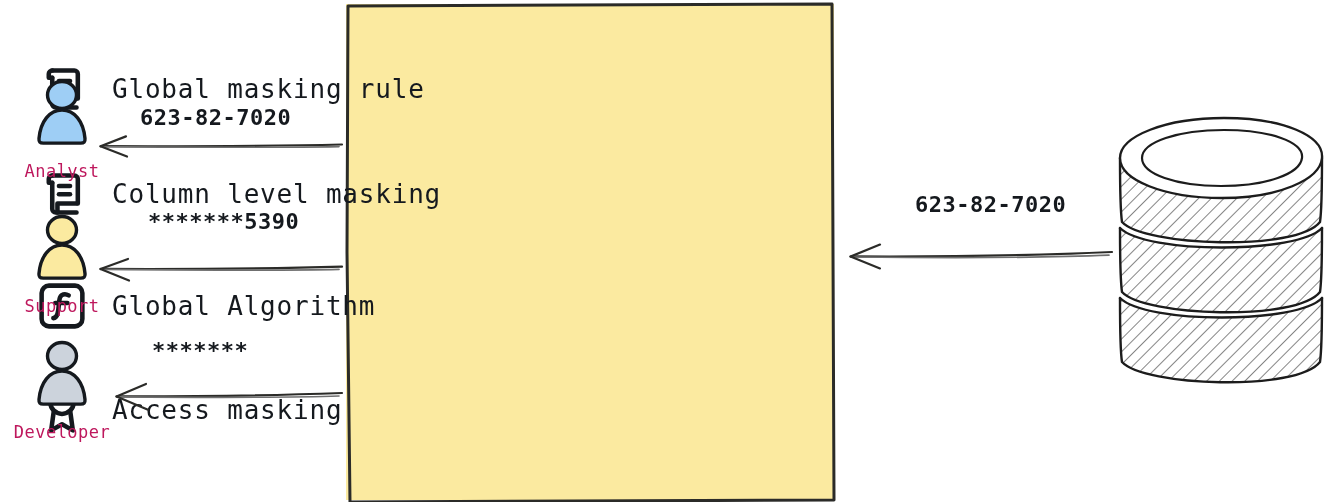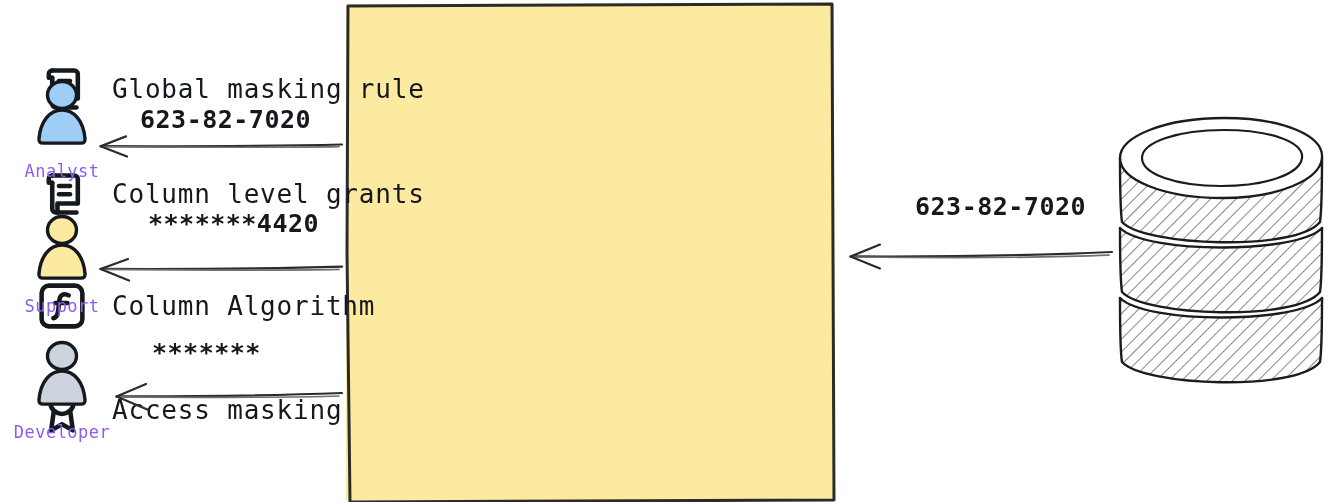--- a/index.html
+++ b/index.html
@@ -26,34 +26,34 @@
   .actor {
     position: absolute;
     width: 120px;
     text-align: center;
   }
   .actor .person-svg { display: block; margin: 0 auto; }
   .actor .actor-label {
     font-family: "DejaVu Sans Mono", monospace;
     font-size: 17px;
     letter-spacing: 0.5px;
-    color: #8b5cf6;
+    color: #be185d;
     margin-top: 1px;
     white-space: nowrap;
   }
   #actor-analyst   { left: 2px;  top: 78px; }
   #actor-support   { left: 2px;  top: 213px; }
   #actor-developer { left: 2px;  top: 339px; }
 
   
   .flow-label {
     position: absolute;
     font-family: "DejaVu Sans Mono", monospace;
     font-weight: 700;
-    font-size: 25px;
+    font-size: 22px;
     letter-spacing: 0.5px;
     color: #15191e;
     white-space: nowrap;
   }
   #label-analyst   { left: 140px; top: 105px; }
   #label-support   { left: 148px; top: 209px; }
   #label-developer { left: 152px; top: 338px; }
   #label-db        { left: 915px; top: 192px; }
 
   
@@ -145,32 +145,32 @@
     <span class="row-icon">
       <svg width="52" height="52" viewBox="0 0 24 24" fill="none" stroke="#15191e" stroke-width="2.1" stroke-linecap="round" stroke-linejoin="round">
         <path d="M7.5 3.5h10.2a1.6 1.6 0 0 1 1.6 1.6v11.3"></path>
         <path d="M7.5 3.5a1.6 1.6 0 0 0-1.6 1.6v1.7h1.6"></path>
         <path d="M7.5 6.8v12.1a1.6 1.6 0 0 0 1.6 1.6h9.6"></path>
         <path d="M18.7 16.4H9.9v4.1"></path>
         <path d="M10.6 8.3h5.1"></path>
         <path d="M10.6 12.1h5.1"></path>
       </svg>
     </span>
-    <span class="row-text">Column level grants</span>
+    <span class="row-text">Column level masking</span>
   </div>
 
   <div class="policy-row" id="policy-row-2">
     <span class="row-icon">
       <svg width="52" height="52" viewBox="0 0 24 24" fill="none" stroke="#15191e" stroke-width="2.1" stroke-linecap="round" stroke-linejoin="round">
         <rect x="2.6" y="2.6" width="18.8" height="18.8" rx="3.4"></rect>
         <path d="M15.1 7.1c-1.0-.6-2.3-.7-3.2-.1-.9.6-1.1 1.7-1.2 2.8-.3 2.6-.3 4.3-.8 5.9-.3 1.0-.9 1.8-1.9 1.9"></path>
         <path d="M8.9 10.6h5.6"></path>
       </svg>
     </span>
-    <span class="row-text">Column Algorithm</span>
+    <span class="row-text">Global Algorithm</span>
   </div>
 
   <div class="policy-row" id="policy-row-3">
     <span class="row-icon">
       <svg width="52" height="52" viewBox="0 0 24 24" fill="none" stroke="#15191e" stroke-width="2.1" stroke-linecap="round" stroke-linejoin="round">
         <circle cx="12" cy="8.4" r="5.4"></circle>
         <path d="M8.2 12.6 L7.0 21.4 L12 18.6 L17.0 21.4 L15.8 12.6"></path>
       </svg>
     </span>
     <span class="row-text">Access masking</span>
@@ -194,21 +194,21 @@
 
   <div class="actor" id="actor-support">
     <svg class="person-svg" width="76" height="82" viewBox="0 0 76 82">
       <ellipse cx="38" cy="17" rx="14.5" ry="13.5" fill="#fbeaa0" stroke="#15191e" stroke-width="3.4"></ellipse>
       <path d="M38 32c-12.5 0-21.5 11.5-23 28.5-0.3 3.4 1.0 4.6 4.2 4.6h37.6c3.2 0 4.5-1.2 4.2-4.6C59.5 43.5 50.5 32 38 32z" fill="#fbeaa0" stroke="#15191e" stroke-width="3.4" stroke-linejoin="round"></path>
     </svg>
     <div class="actor-label">Support</div>
   </div>
 
   <div class="flow-label" id="label-analyst">623-82-7020</div>
-  <div class="flow-label" id="label-support">*******4420</div>
+  <div class="flow-label" id="label-support">*******5390</div>
   <div class="flow-label" id="label-developer">*******</div>
   <div class="flow-label" id="label-db">623-82-7020</div>
 
   <svg class="arrow-svg" id="arrow-analyst" width="248" height="40" viewBox="0 0 248 40">
     <path d="M246 18.5 C190 19.8, 120 20.5, 6 20.2" fill="none" stroke="#2b2b28" stroke-width="2.2" stroke-linecap="round"></path>
     <path d="M243 20.6 C185 21.6, 110 21.4, 7 20.6" fill="none" stroke="#6f6f6f" stroke-width="1.7" stroke-linecap="round"></path>
     <path d="M4.5 20.3 L30 10.4" fill="none" stroke="#2b2b28" stroke-width="2.2" stroke-linecap="round"></path>
     <path d="M4.5 20.3 L31 30.5" fill="none" stroke="#2b2b28" stroke-width="2.2" stroke-linecap="round"></path>
   </svg>
 

